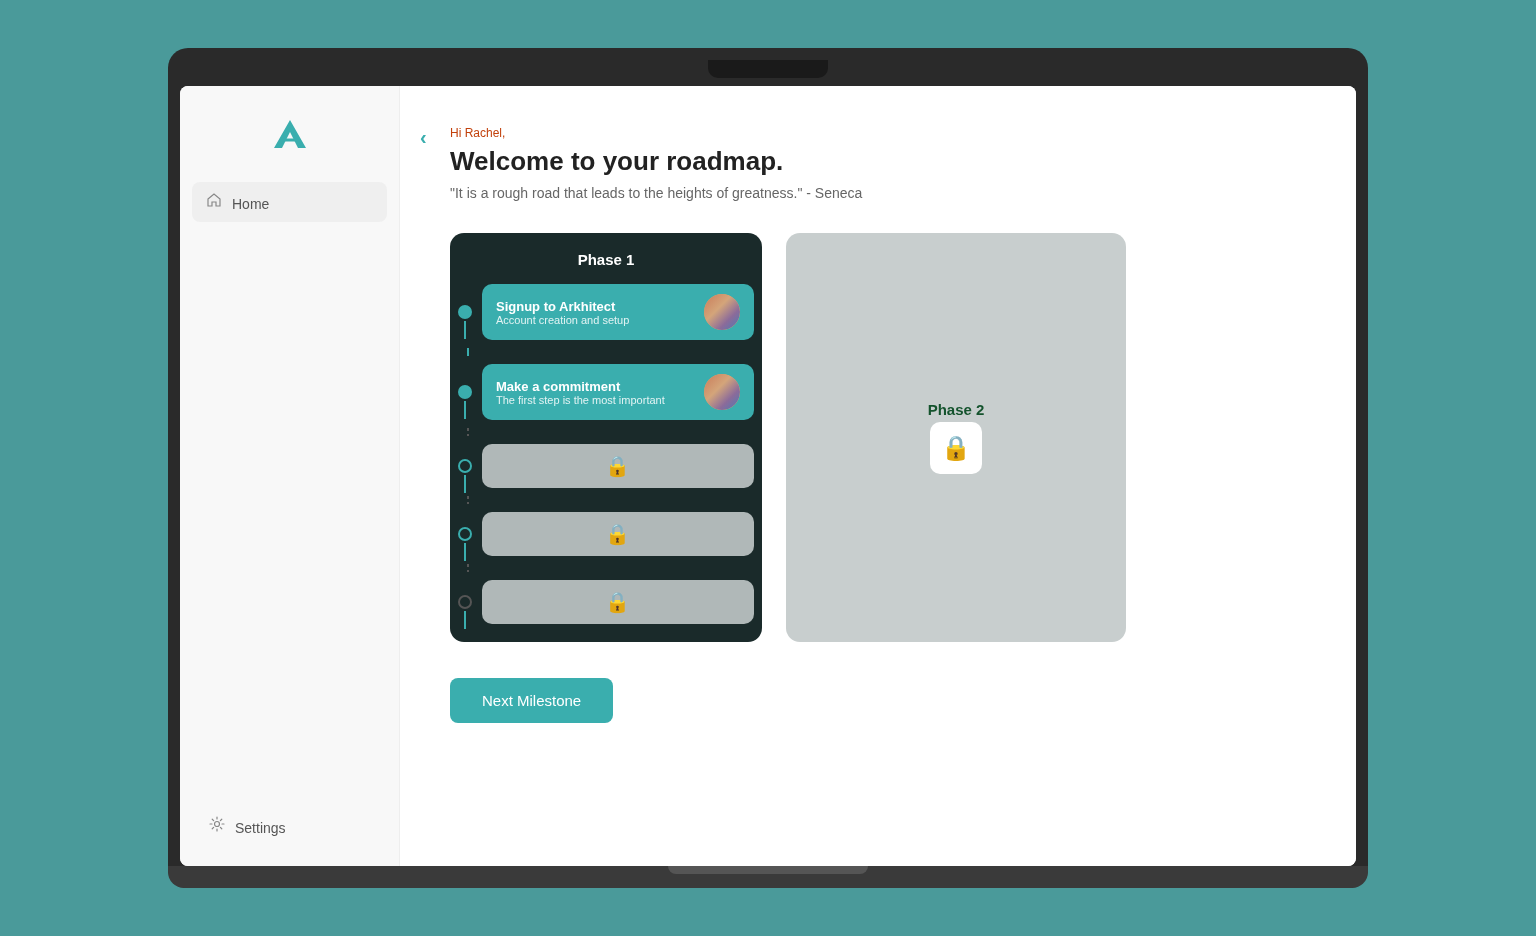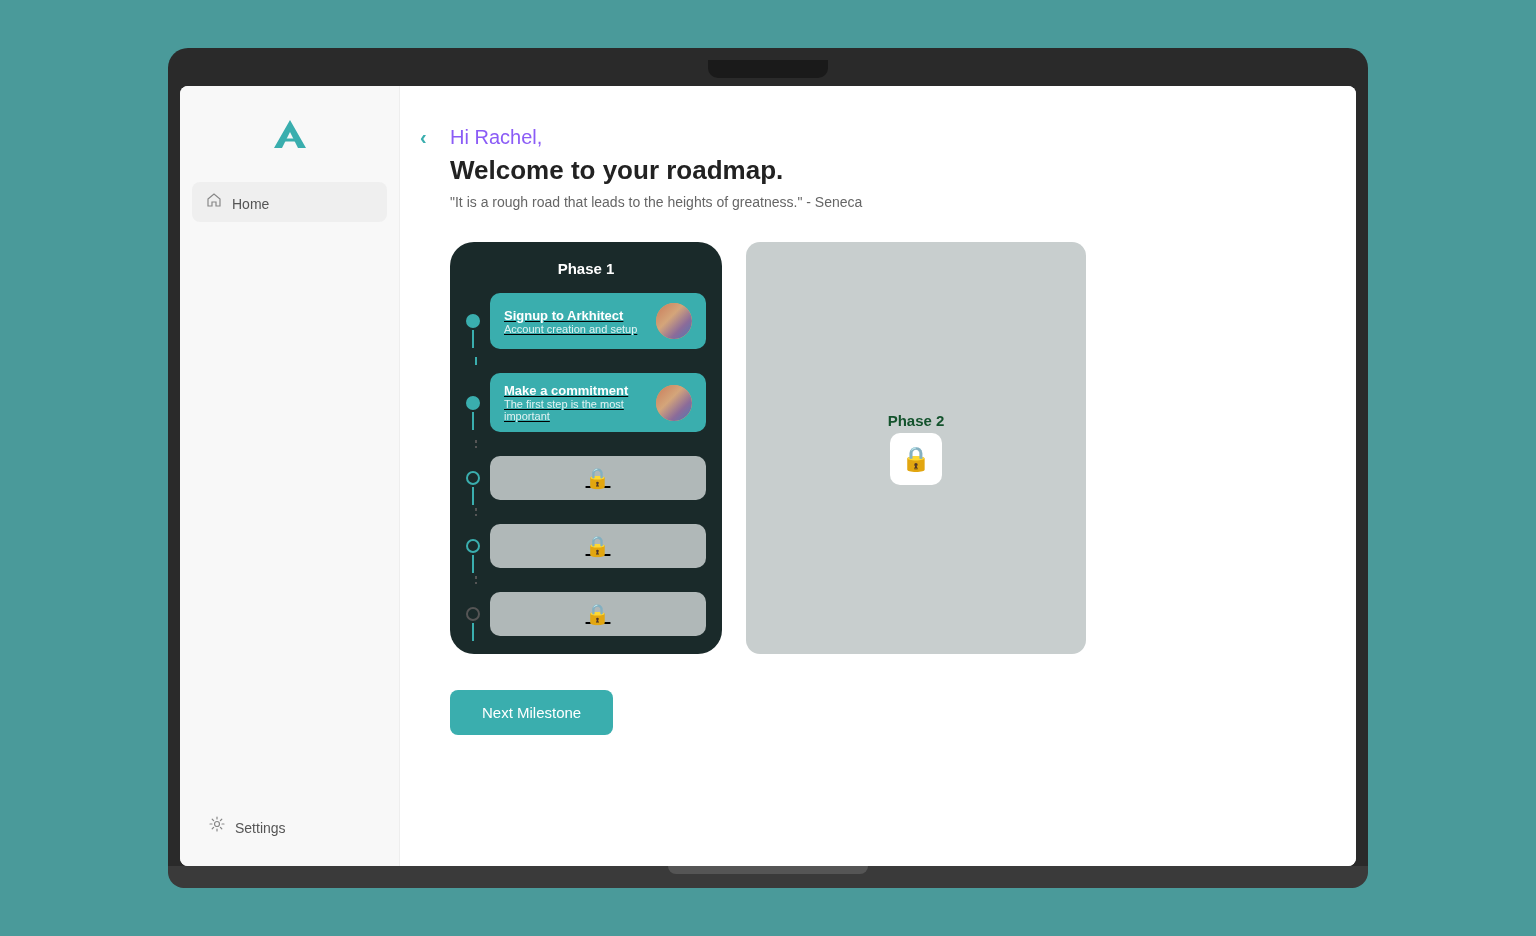--- a/index.html
+++ b/index.html
@@ -105,22 +105,22 @@
       top: 40px;
       left: 20px;
       background: none;
       border: none;
       cursor: pointer;
       color: #3aaeae;
       font-size: 20px;
       font-weight: bold;
     }
     .greeting {
-      font-size: 20px;
-      color: #8b5cf6;
+      font-size: 12px;
+      color: #c2410c;
       margin-bottom: 6px;
     }
     .page-title {
       font-size: 26px;
       font-weight: 700;
       color: #222;
       margin-bottom: 8px;
     }
     .quote {
       font-size: 14px;
@@ -132,23 +132,23 @@
     .phases-grid {
       display: flex;
       gap: 24px;
       margin-bottom: 36px;
       flex-wrap: wrap;
     }
 
     
     .phase1-card {
       background: #1a2a2a;
-      border-radius: 24px;
-      padding: 18px 16px;
-      width: 272px;
+      border-radius: 14px;
+      padding: 18px 8px;
+      width: 312px;
     }
     .phase-title {
       text-align: center;
       color: #fff;
       font-size: 15px;
       font-weight: 600;
       margin-bottom: 16px;
     }
     .milestone-list {
       display: flex;
@@ -184,21 +184,20 @@
     }
 
     .milestone-item {
       flex: 1;
       background: #3aaeae;
       border-radius: 10px;
       padding: 10px 14px;
       display: flex;
       align-items: center;
       justify-content: space-between;
-      text-decoration: underline;
     }
     .milestone-item.locked {
       background: #b0b8b8;
     }
     .milestone-item-text {
       display: flex;
       flex-direction: column;
     }
     .milestone-item-title {
       font-size: 13px;

